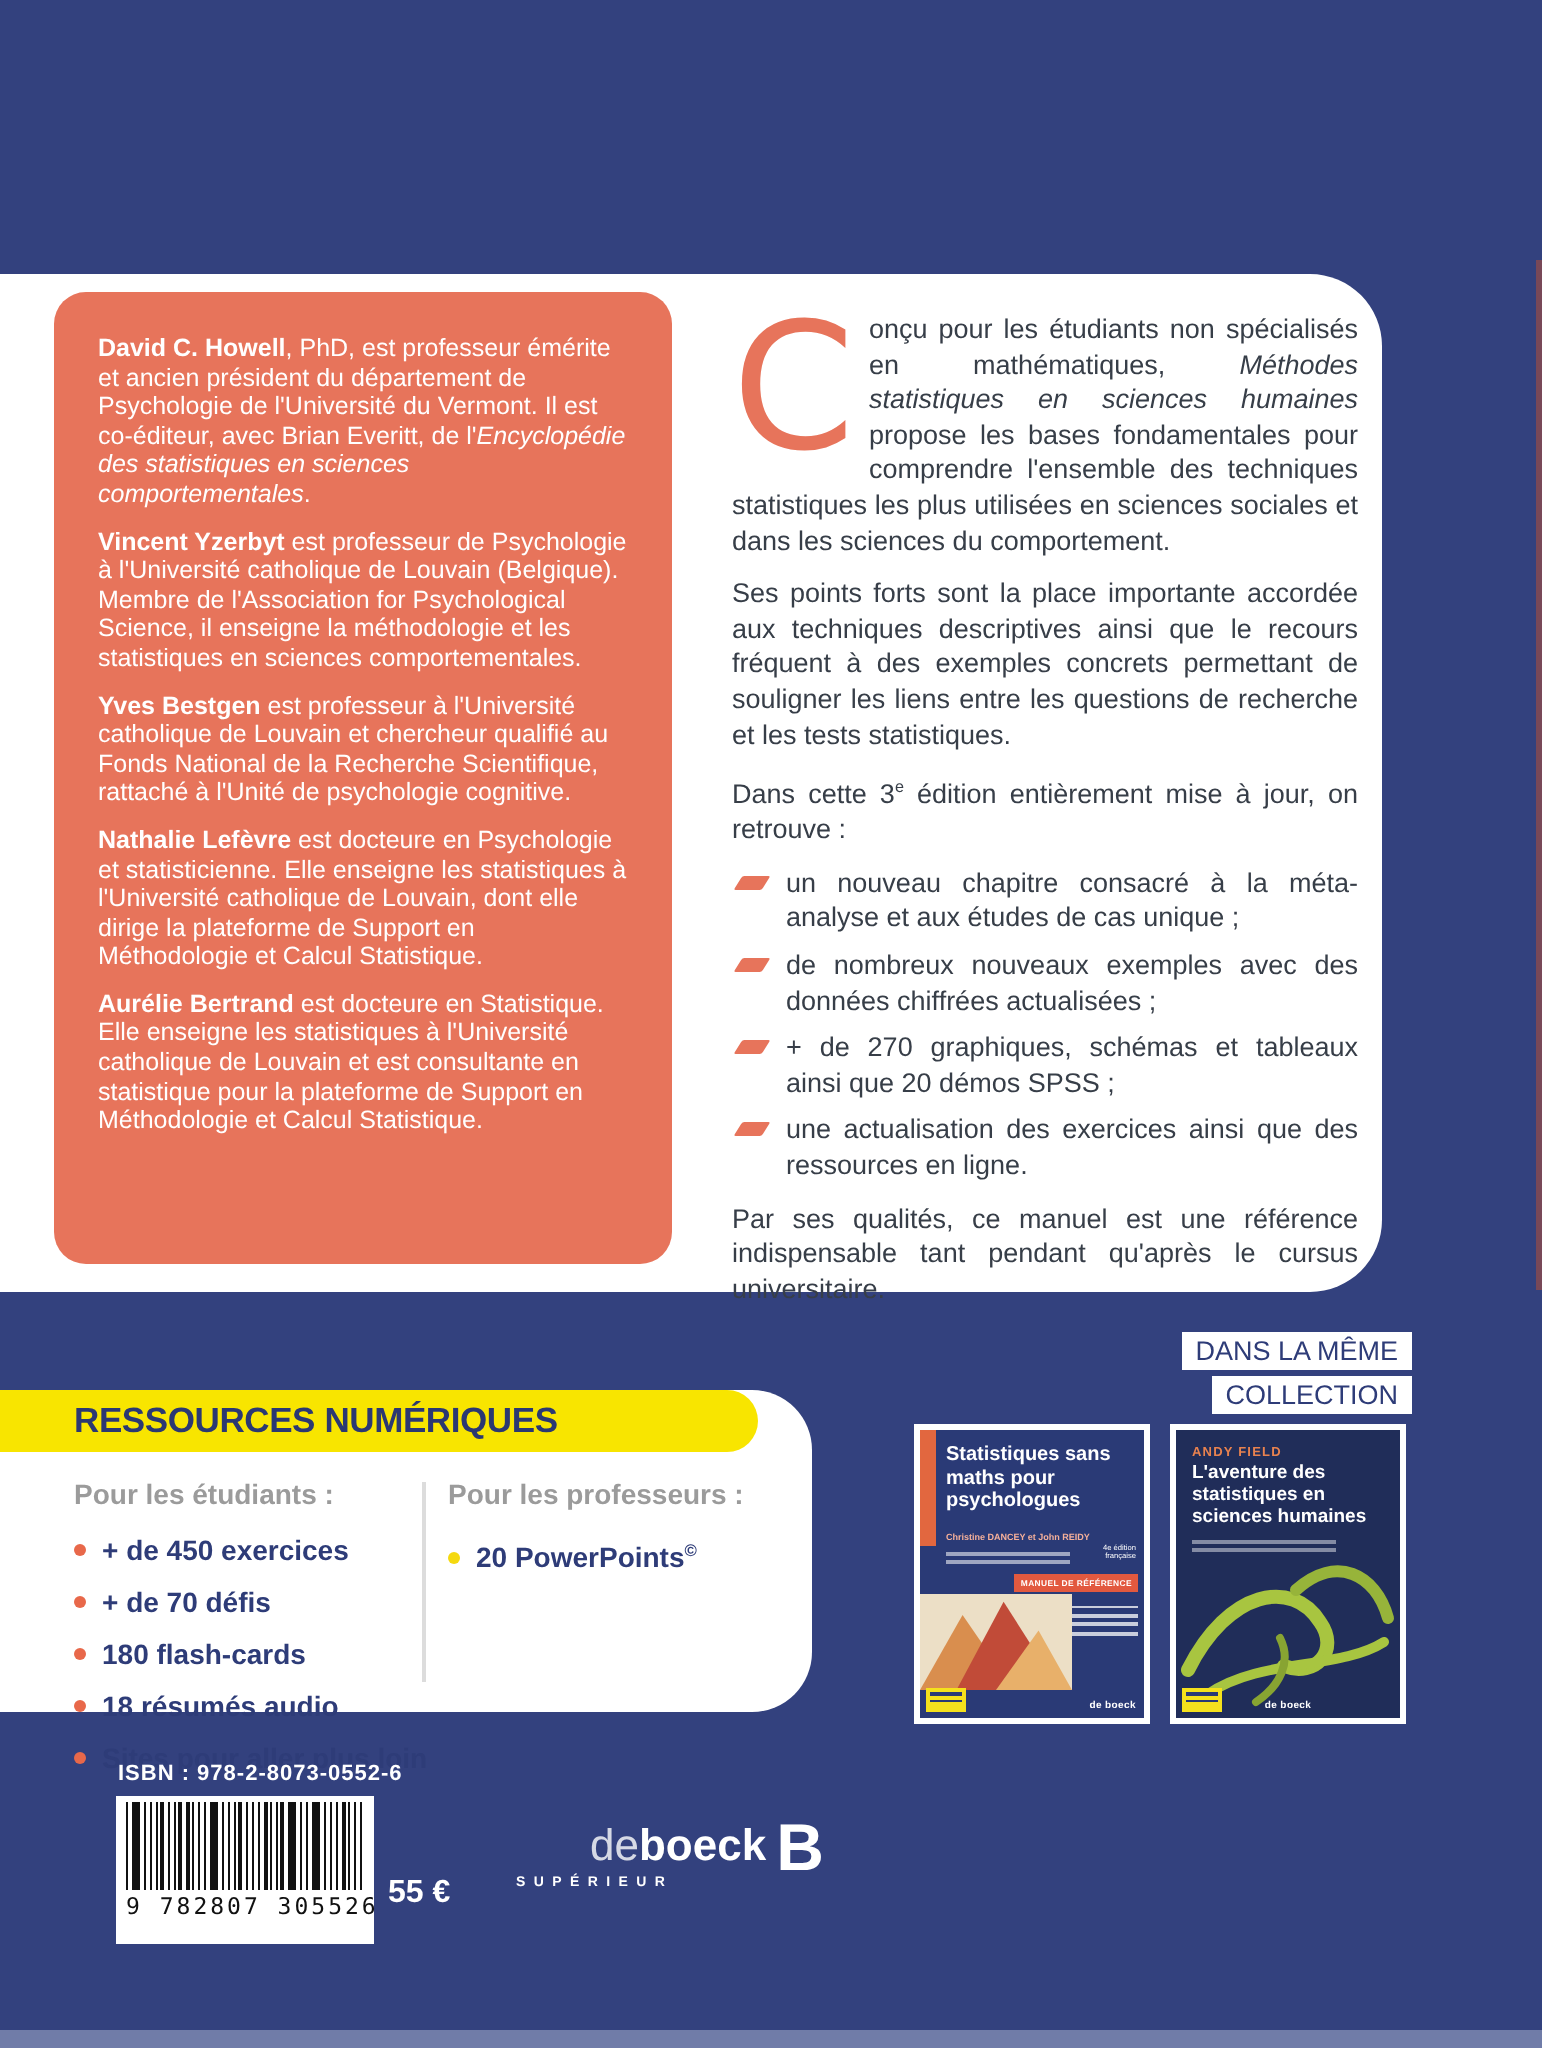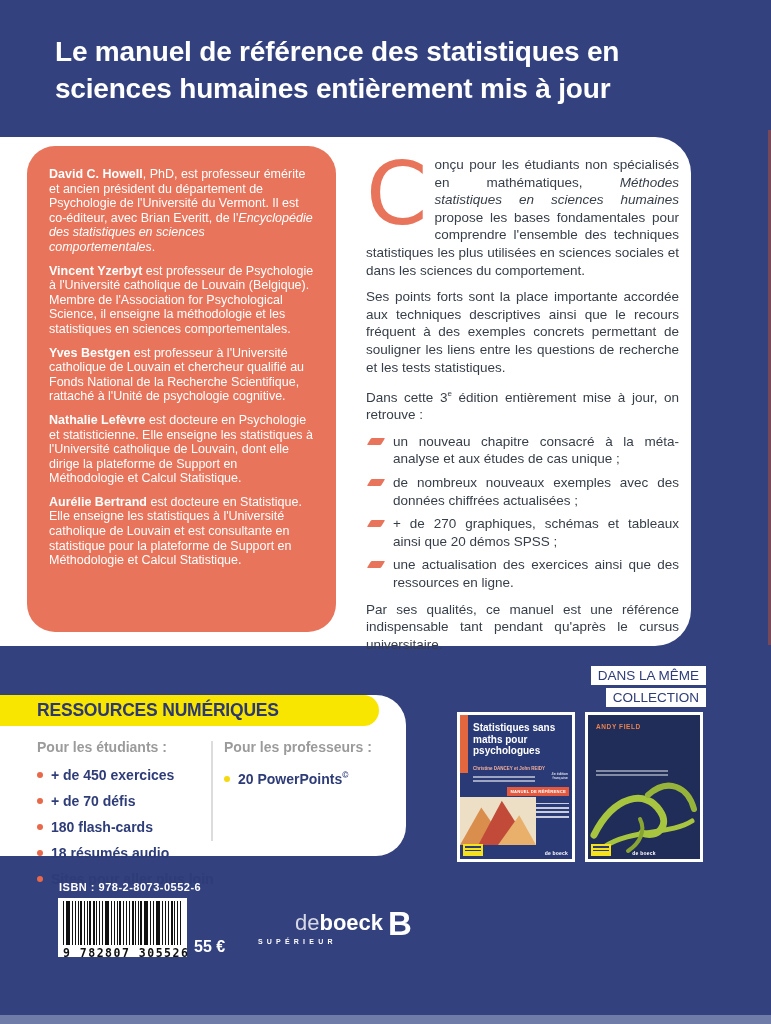--- a/index.html
+++ b/index.html
@@ -9,21 +9,21 @@
   
   .header-title{position:absolute;left:55px;top:34px;width:640px;color:#ffffff;
     font-size:28px;line-height:1.32;font-weight:700;letter-spacing:-0.2px;}
 
   
   .main-panel{position:absolute;left:0;top:137px;width:691px;height:509px;background:#ffffff;
     border-radius:0 36px 36px 0;}
 
   
   .authors-card{position:absolute;left:27px;top:9px;width:309px;height:486px;background:#e7745b;
-    border-radius:28px;box-sizing:border-box;padding:21px 22px;color:#ffffff;
+    border-radius:16px;box-sizing:border-box;padding:21px 22px;color:#ffffff;
     font-size:12.5px;line-height:14.6px;}
   .authors-card p{margin:0 0 9px 0;}
   .authors-card b{font-weight:700;}
   .authors-card i{font-style:italic;}
 
   
   .description{position:absolute;left:366px;top:19px;width:313px;color:#373e48;
     font-size:13.5px;line-height:17.6px;text-align:justify;}
   .description p{margin:0 0 9px 0;}
   .drop-cap{float:left;font-size:88px;line-height:66px;color:#e7745b;margin:5px 7px 0 0;
@@ -85,22 +85,22 @@
   .res-label{color:#9b9b9b;font-weight:700;font-size:14px;margin-bottom:7px;}
   .res-item{color:#2e3c78;font-weight:700;font-size:14px;line-height:26px;white-space:nowrap;}
   .dot{display:inline-block;width:6px;height:6px;border-radius:50%;margin:0 8px 2px 0;vertical-align:middle;}
   .dot.orange{background:#e8684a;}
   .dot.yellow{background:#f5d90f;}
   .res-divider{position:absolute;left:211px;top:46px;width:2px;height:100px;background:#dcdcdc;}
 
   
   .isbn-label{position:absolute;left:59px;top:881px;color:#fff;font-weight:700;font-size:11px;
     letter-spacing:.5px;}
-  .barcode{position:absolute;left:58px;top:898px;width:129px;height:59px;background:#fff;
-    box-sizing:border-box;padding:3px 5px 2px;font-weight:bold;}
+  .barcode{position:absolute;left:58px;top:898px;width:129px;height:74px;background:#fff;
+    box-sizing:border-box;padding:3px 5px 2px;}
   .bars{height:44px;background-color:#fff;background-image:
     repeating-linear-gradient(90deg,#111 0 1px,transparent 1px 3px),
     repeating-linear-gradient(90deg,transparent 0 4px,#111 4px 6px,transparent 6px 13px),
     repeating-linear-gradient(90deg,transparent 0 9px,#111 9px 10px,transparent 10px 17px);}
   .barcode-digits{font-family:"DejaVu Sans Mono",monospace;color:#111;font-size:11.5px;
     letter-spacing:1.5px;margin-top:1px;white-space:nowrap;}
   .price{position:absolute;left:194px;top:938px;color:#fff;font-weight:700;font-size:16px;}
   .publisher{position:absolute;left:258px;top:910px;color:#fff;}
   .pub-row{display:flex;align-items:flex-end;}
   .pub-de{font-size:22px;opacity:.8;margin-left:37px;}
@@ -108,21 +108,20 @@
   .pub-b{font-size:33px;font-weight:700;line-height:24px;margin-left:5px;}
   .pub-sub{font-size:7px;letter-spacing:4.2px;margin-top:2px;font-weight:700;}
   .bottom-strip{position:absolute;left:0;bottom:0;width:100%;height:9px;background:#707ca8;}
   .edge-sliver{position:absolute;right:0;top:130px;width:3px;height:515px;background:#8a4a4f;opacity:.8;}
 </style>
 </head>
 <body>
 
 <div id="cover">
 
-  <div class="header-title">Le manuel de référence des statistiques en sciences humaines entièrement mis à jour</div>
 
   <div class="main-panel">
 
     <div class="authors-card">
       <p><b>David C. Howell</b><span>, PhD, est professeur émérite et ancien président du département de Psychologie de l'Université du Vermont. Il est co-éditeur, avec Brian Everitt, de l'</span><i>Encyclopédie des statistiques en sciences comportementales</i><span>.</span></p>
       <p><b>Vincent Yzerbyt</b><span> est professeur de Psychologie à l'Université catholique de Louvain (Belgique). Membre de l'Association for Psychological Science, il enseigne la méthodologie et les statistiques en sciences comportementales.</span></p>
       <p><b>Yves Bestgen</b><span> est professeur à l'Université catholique de Louvain et chercheur qualifié au Fonds National de la Recherche Scientifique, rattaché à l'Unité de psychologie cognitive.</span></p>
       <p><b>Nathalie Lefèvre</b><span> est docteure en Psychologie et statisticienne. Elle enseigne les statistiques à l'Université catholique de Louvain, dont elle dirige la plateforme de Support en Méthodologie et Calcul Statistique.</span></p>
       <p><b>Aurélie Bertrand</b><span> est docteure en Statistique. Elle enseigne les statistiques à l'Université catholique de Louvain et est consultante en statistique pour la plateforme de Support en Méthodologie et Calcul Statistique.</span></p>
     </div>
@@ -167,20 +166,21 @@
       </div>
     <div class="yellow-chip">
         <div class="ln"></div>
         <div class="ln"></div>
       </div>
     <div class="mini-pub b1-pub">de boeck</div>
   </div>
 
   <div class="book book2">
     <div class="b2-author">ANDY FIELD</div>
+    <div class="b2-title">L'aventure des statistiques en sciences humaines</div>
     <div class="b2-credits">
         <div class="tiny-bar"></div>
         <div class="tiny-bar"></div>
       </div>
     <svg class="b2-art" width="112" height="84" viewBox="0 0 112 84">
       <path d="M6,62 C26,22 58,16 72,38 C82,52 70,66 54,60" fill="none" stroke="#a8c540" stroke-width="7" stroke-linecap="round"></path>
       <path d="M60,22 C80,4 100,14 106,36" fill="none" stroke="#97b43a" stroke-width="6" stroke-linecap="round"></path>
       <path d="M16,74 C42,56 82,62 104,48" fill="none" stroke="#a8c540" stroke-width="5" stroke-linecap="round"></path>
       <path d="M40,78 C52,70 58,58 52,46" fill="none" stroke="#88a432" stroke-width="4" stroke-linecap="round"></path>
     </svg>

